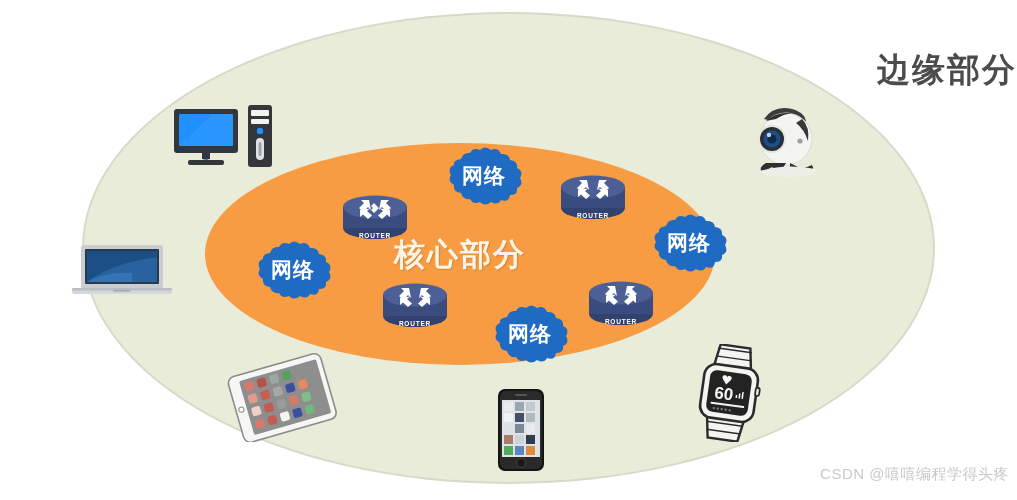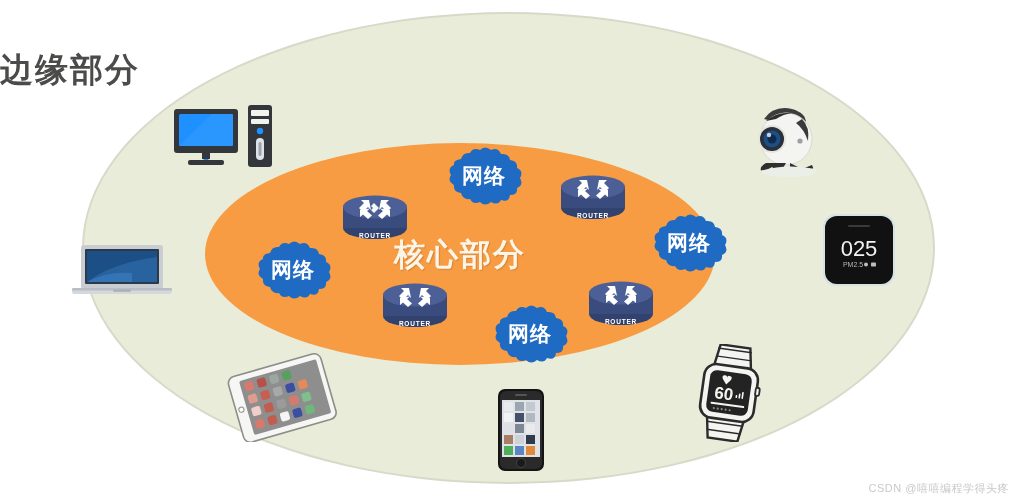--- a/index.html
+++ b/index.html
@@ -39,21 +39,21 @@
     border-radius: 50%;
     background: #f79c42;
   }
 
   
   #edge-label {
     position: absolute;
     left: 0;
     top: 48px;
     width: 1017px;
-    text-align: left;
+    text-align: right;
     font-size: 33px;
     font-weight: bold;
     color: #4b4b49;
     letter-spacing: 2px;
     text-shadow: 1px 1px 0 rgba(255,255,255,0.55);
   }
   #core-label {
     position: absolute;
     left: 205px;
     top: 234px;
@@ -106,22 +106,22 @@
     letter-spacing: 0.8px;
   }
 
   
   .device { position: absolute; }
 
   
   #watermark {
     position: absolute;
     right: 8px;
-    bottom: 4px;
-    font-size: 11px;
+    bottom: 16px;
+    font-size: 15px;
     color: #c9c9c9;
     letter-spacing: 0.5px;
     margin-left: 18px;
   }
 </style>
 </head>
 <body>
 
 <div id="stage">
 
@@ -286,31 +286,20 @@
       <circle cx="22" cy="32" r="8.5" fill="#1b4f86"></circle>
       <circle cx="22" cy="32" r="4.5" fill="#0e2b4d"></circle>
       <circle cx="19" cy="28" r="2.2" fill="#ffffff" opacity="0.75"></circle>
       <circle cx="50" cy="34" r="2.6" fill="#9aa0a8"></circle>
       <path d="M36 56 L30 66 L22 60 L12 66 Q8 60 16 56 Z" fill="#2f2f2f"></path>
       <path d="M40 56 L52 62 L62 58 Q66 64 56 68 L40 62 Z" fill="#2f2f2f"></path>
       <path d="M10 64 Q36 56 66 62 Q68 70 38 70 Q12 70 10 64 Z" fill="#eceee8"></path>
     </svg>
   </div>
 
-  <div class="device" style="left:822px; top:213px;">
-    <svg width="74" height="74" viewBox="0 0 74 74">
-      <rect x="1" y="1" width="72" height="72" rx="13" fill="#c9ddea" opacity="0.55"></rect>
-      <rect x="3" y="3" width="68" height="68" rx="12" fill="#111111"></rect>
-      <rect x="26" y="12" width="22" height="2" rx="1" fill="#3a3a3a"></rect>
-      <text x="37" y="43" font-family="Liberation Sans, sans-serif" font-size="22" fill="#f2f2f2" text-anchor="middle">025</text>
-      <text x="31" y="54" font-family="Liberation Sans, sans-serif" font-size="7" fill="#b8b8b8" text-anchor="middle">PM2.5</text>
-      <circle cx="44" cy="51.5" r="2" fill="#bdbdbd"></circle>
-      <rect x="49" y="49.5" width="5" height="4" rx="0.8" fill="#bdbdbd"></rect>
-    </svg>
-  </div>
 
   <div class="device" style="left:224px; top:352px;">
     <svg width="116" height="90" viewBox="0 0 116 90">
       <g transform="rotate(-16 58 45)">
         <rect x="10" y="12" width="96" height="68" rx="7" fill="#f6f6f4" stroke="#8d8d88" stroke-width="1.6"></rect>
         <rect x="21" y="18" width="80" height="56" rx="2" fill="#8e8e8e"></rect>
         <circle cx="15.5" cy="46" r="2.6" fill="#ffffff" stroke="#8d8d88" stroke-width="1"></circle>
         <g>
           <rect x="25" y="21" width="9" height="9" rx="2" fill="#d8796e"></rect>
           <rect x="38" y="21" width="9" height="9" rx="2" fill="#b8504a"></rect>

